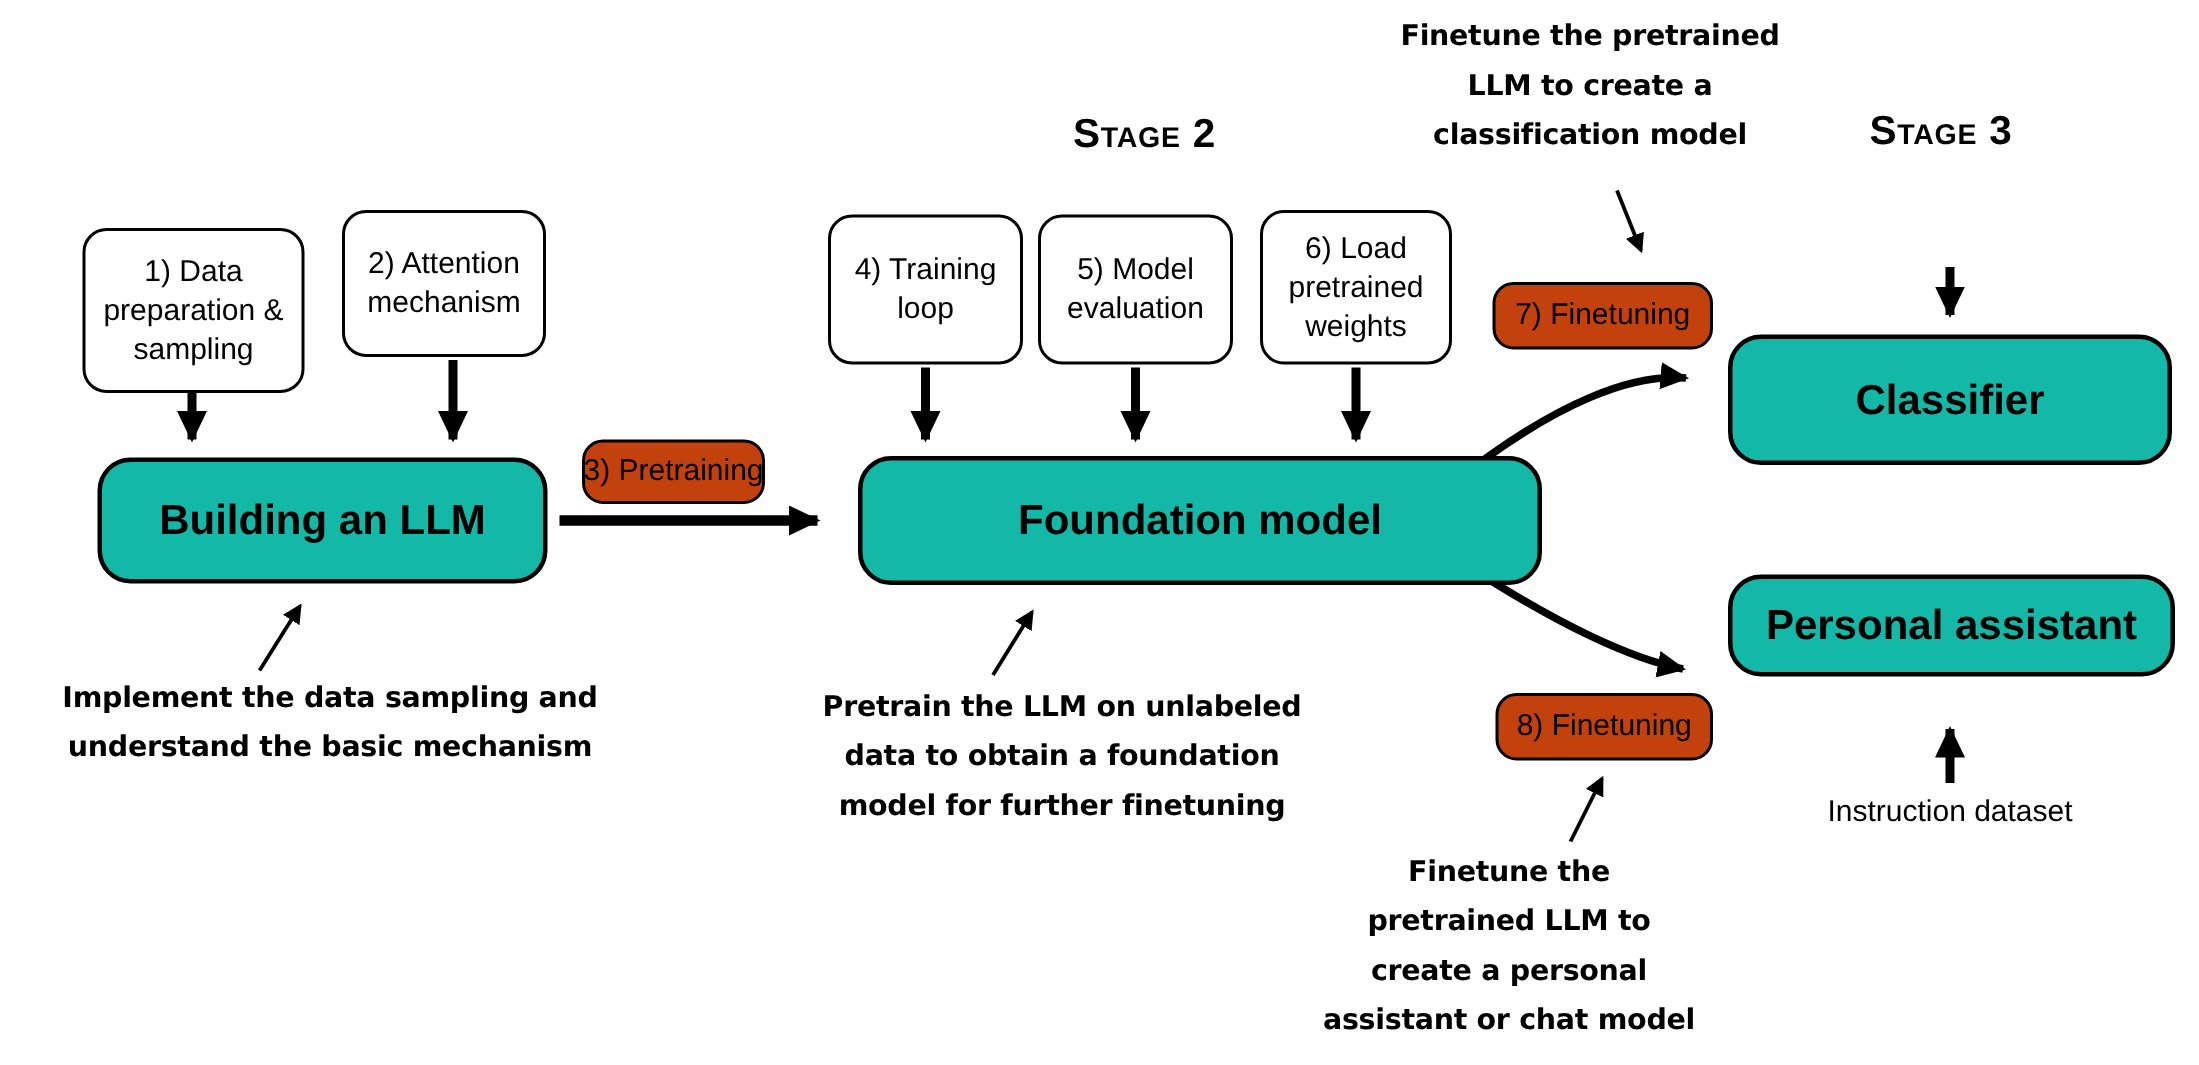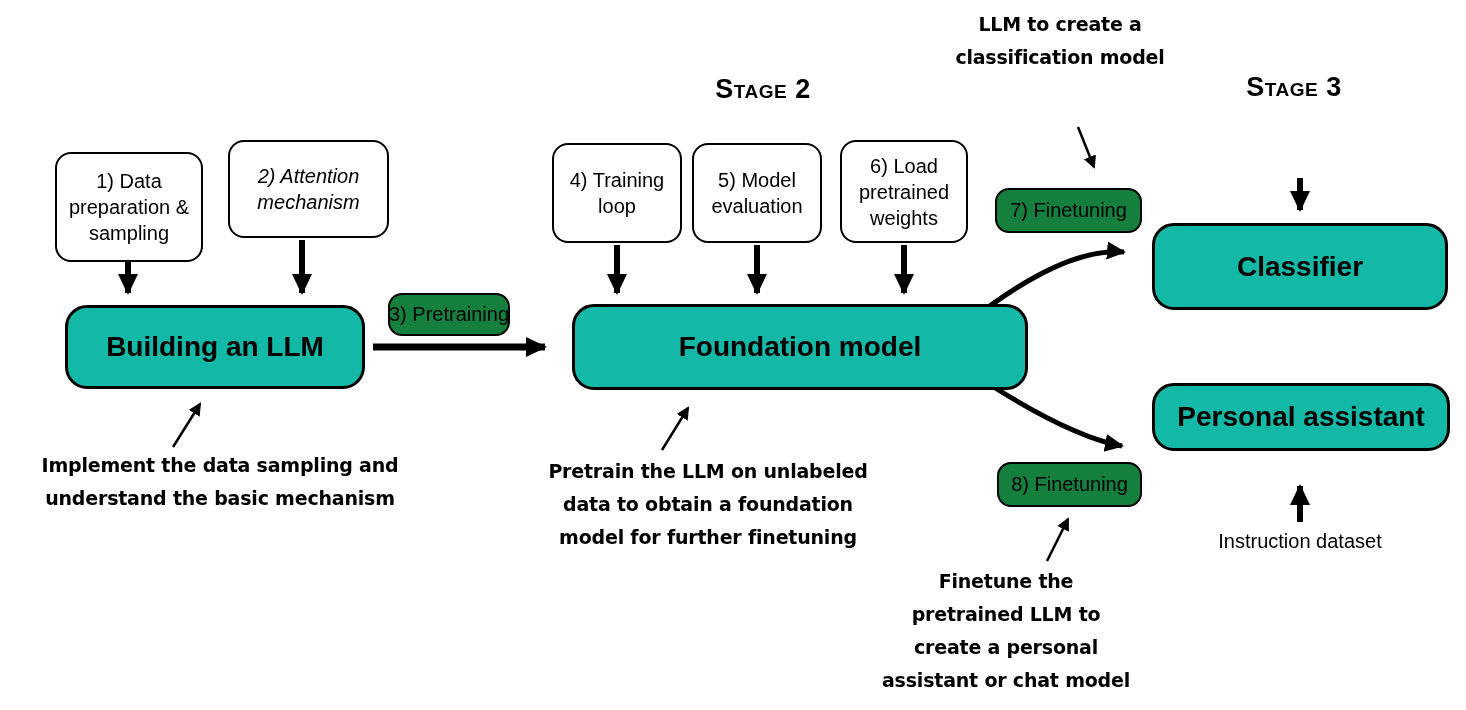--- a/index.html
+++ b/index.html
@@ -28,21 +28,21 @@
     border:2.5px solid #000;
     border-radius:16px;
     display:flex;align-items:center;justify-content:center;
     text-align:center;
     font-size:20px;line-height:26px;
     padding:4px 8px;
   }
   
   .pill{
     box-sizing:border-box;
-    background:#15803d;
+    background:#c2410c;
     border:2.5px solid #000;
     border-radius:14px;
     display:flex;align-items:center;justify-content:center;
     font-size:20px;
     white-space:nowrap;
     padding:16px 10px;
   }
   
   .bluebox{
     box-sizing:border-box;
@@ -109,40 +109,41 @@
     <line x1="173" y1="447" x2="200" y2="404" stroke-width="2.5" marker-end="url(#ah-thin)"></line>
     <line x1="662" y1="450" x2="688" y2="408" stroke-width="2.5" marker-end="url(#ah-thin)"></line>
     <line x1="1078" y1="127" x2="1094" y2="167" stroke-width="2.5" marker-end="url(#ah-thin)"></line>
     <line x1="1047" y1="561" x2="1068" y2="519" stroke-width="2.5" marker-end="url(#ah-thin)"></line>
   </svg>
 
   <div class="abs stage-title" style="left:683px;top:74px;width:160px;">Stage 2</div>
   <div class="abs stage-title" style="left:1214px;top:72px;width:160px;">Stage 3</div>
 
   <div class="abs stepbox" style="left:55px;top:152px;width:148px;height:110px;">1) Data preparation &amp; sampling</div>
-  <div class="abs stepbox" style="left:228px;top:140px;width:161px;height:98px;font-style:italic;">2) Attention mechanism</div>
+  <div class="abs stepbox" style="left:228px;top:140px;width:136px;height:98px;">2) Attention mechanism</div>
   <div class="abs bluebox" style="left:65px;top:305px;width:300px;height:84px;">Building an LLM</div>
   <div class="abs note" style="left:40px;top:449px;width:360px;">
     <div>Implement the data sampling and</div>
     <div>understand the basic mechanism</div>
   </div>
 
   <div class="abs pill" style="left:388px;top:293px;width:122px;height:43px;">3) Pretraining</div>
 
   <div class="abs stepbox" style="left:552px;top:143px;width:130px;height:100px;">4) Training loop</div>
   <div class="abs stepbox" style="left:692px;top:143px;width:130px;height:100px;">5) Model evaluation</div>
   <div class="abs stepbox" style="left:840px;top:140px;width:128px;height:103px;">6) Load pretrained weights</div>
   <div class="abs bluebox" style="left:572px;top:304px;width:456px;height:86px;">Foundation model</div>
   <div class="abs note" style="left:528px;top:455px;width:360px;">
     <div>Pretrain the LLM on unlabeled</div>
     <div>data to obtain a foundation</div>
     <div>model for further finetuning</div>
   </div>
 
   <div class="abs note" style="left:910px;top:8px;width:300px;">
+    <div>Finetune the pretrained</div>
     <div>LLM to create a</div>
     <div>classification model</div>
   </div>
 
   <div class="abs pill" style="left:995px;top:188px;width:147px;height:45px;">7) Finetuning</div>
   <div class="abs pill" style="left:997px;top:462px;width:145px;height:45px;">8) Finetuning</div>
 
   <div class="abs bluebox" style="left:1152px;top:223px;width:296px;height:87px;">Classifier</div>
 
   <div class="abs bluebox" style="left:1152px;top:383px;width:298px;height:68px;">Personal assistant</div>

